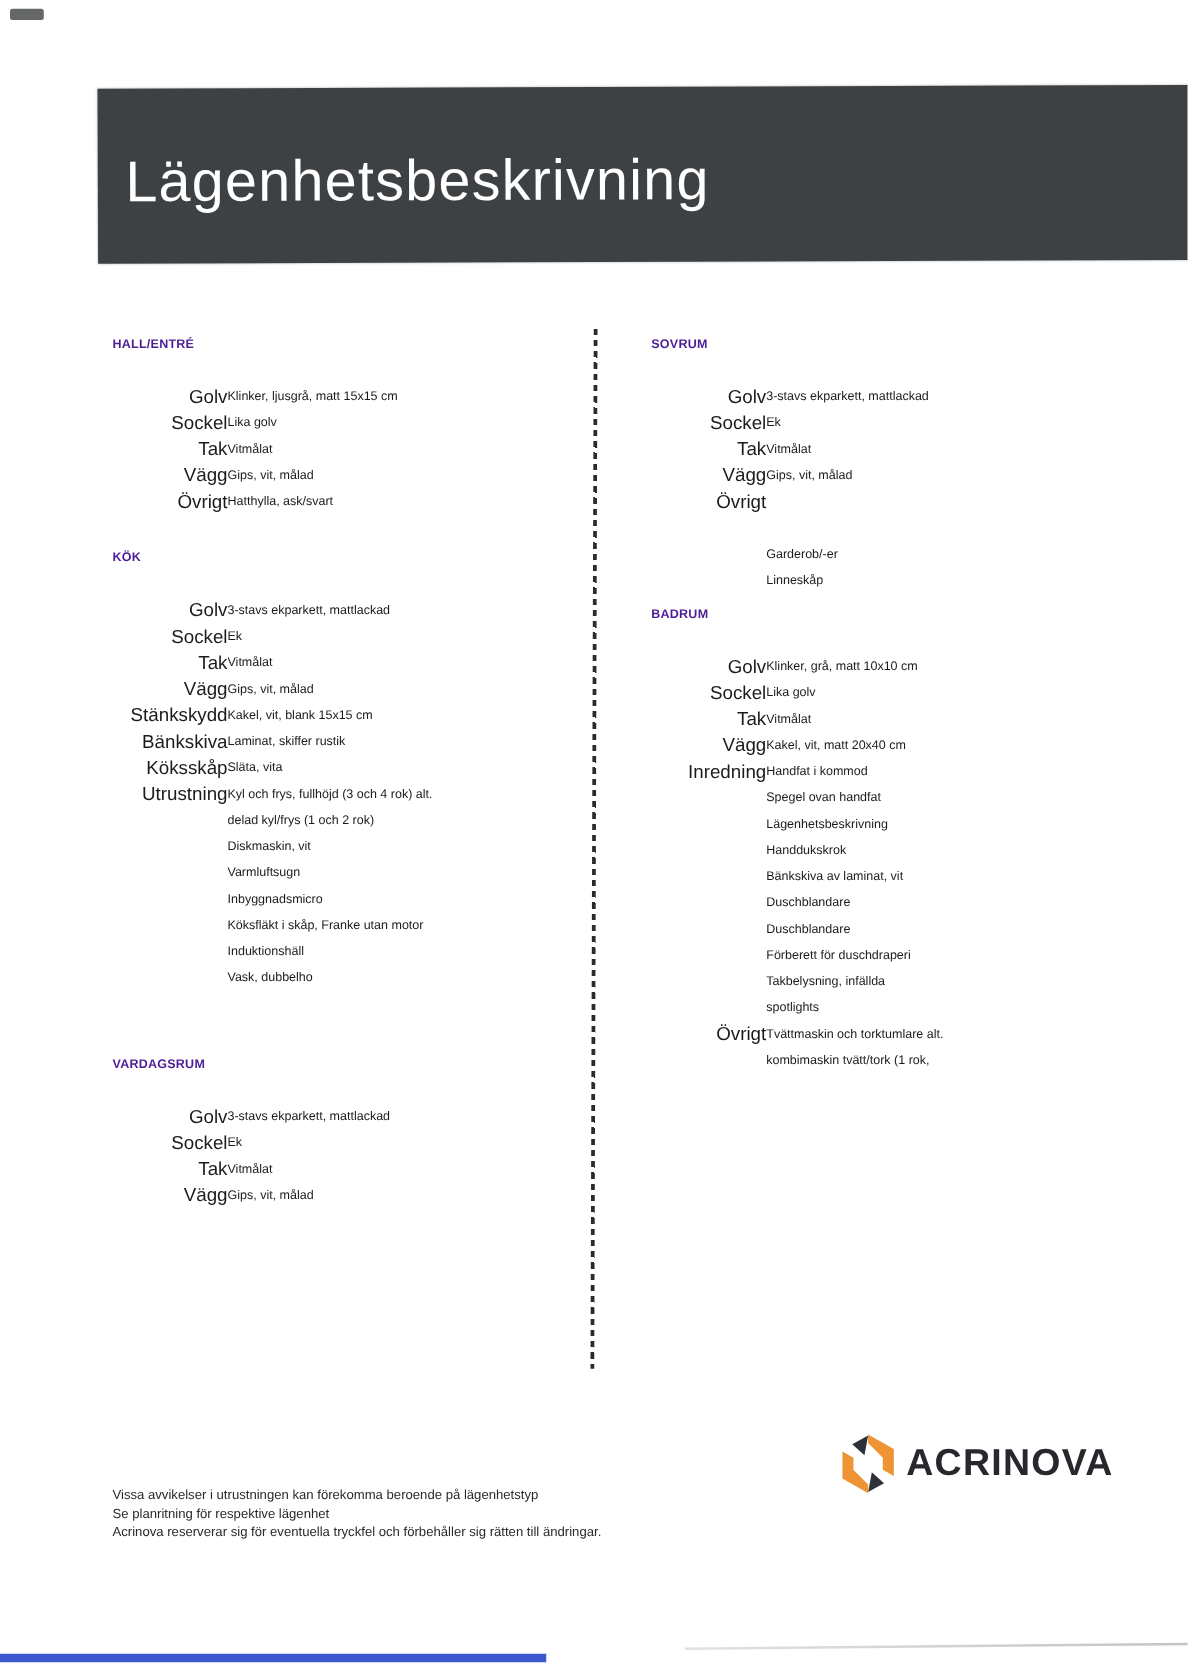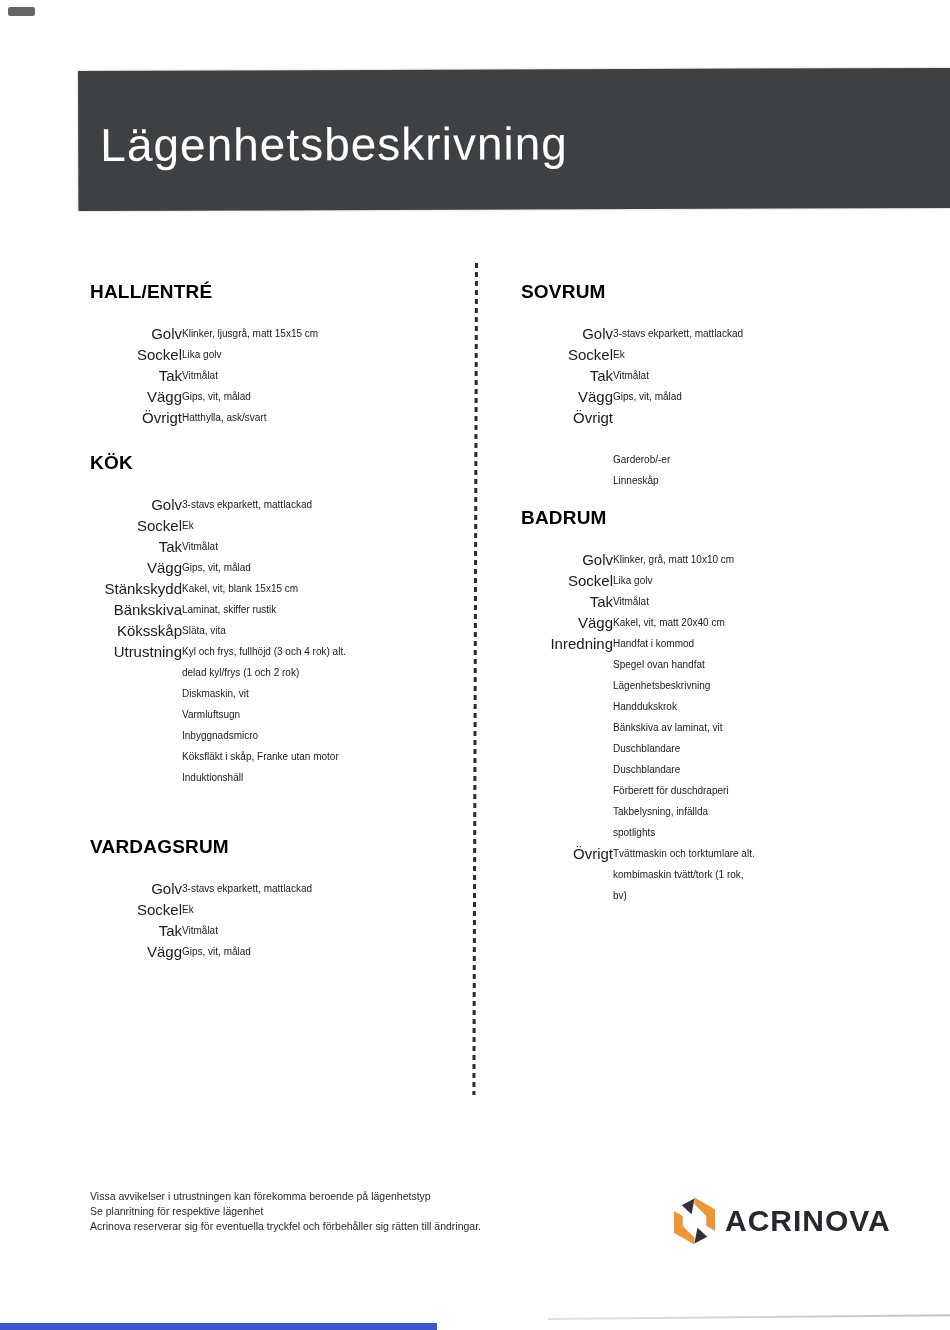--- a/index.html
+++ b/index.html
@@ -41,35 +41,35 @@
   .divider{
     position:absolute;left:475px;top:263px;width:3px;height:832px;
     background:repeating-linear-gradient(to bottom,#2b2b2b 0 5px,transparent 5px 9px);
     transform:rotate(0.18deg);transform-origin:top center;
   }
   
   .section{margin-bottom:24px;}
   .col-left .section:nth-of-type(2){margin-bottom:48px;}
   .col-right .section:nth-of-type(1){margin-bottom:6px;}
   .section-title{
-    margin:16px 0 21px 0;
-    font-size:19px;font-weight:700;letter-spacing:.2px;line-height:21px;
-    color:#000000;
+    margin:0 0 21px 0;
+    font-size:10px;font-weight:700;letter-spacing:.2px;line-height:21px;
+    color:#4c1d95;
   }
   .spec-row{display:grid;grid-template-columns:92px 1fr;}
   .row-label{font-size:15px;line-height:21px;color:#1b1b1b;text-align:right;}
   .row-value .line{font-size:10px;line-height:21px;color:#1b1b1b;min-height:21px;}
   
   .footer-notes{
     position:absolute;left:90px;top:1189px;width:440px;
     font-size:10.5px;line-height:15px;color:#2a2a2a;
   }
   .footer-reservation{}
   .logo{
-    position:absolute;left:671px;top:1196px;
+    position:absolute;left:671px;top:1146px;
     display:flex;align-items:center;gap:7px;
   }
   .logo-text{
     font-size:30px;font-weight:700;letter-spacing:1px;color:#26282d;
     line-height:1;
   }
 </style>
 </head>
 <body>
 
@@ -162,20 +162,21 @@
       <div class="spec-row">
         <div class="row-label">Utrustning</div>
         <div class="row-value">
           <div class="line">Kyl och frys, fullhöjd (3 och 4 rok) alt.</div>
           <div class="line">delad kyl/frys (1 och 2 rok)</div>
           <div class="line">Diskmaskin, vit</div>
           <div class="line">Varmluftsugn</div>
           <div class="line">Inbyggnadsmicro</div>
           <div class="line">Köksfläkt i skåp, Franke utan motor</div>
           <div class="line">Induktionshäll</div>
+          <div class="line">Vask, dubbelho</div>
         </div>
       </div>
     </section>
     <section class="section">
       <h2 class="section-title">VARDAGSRUM</h2>
       <div class="spec-row">
         <div class="row-label">Golv</div>
         <div class="row-value">
           <div class="line">3-stavs ekparkett, mattlackad</div>
         </div>
@@ -277,21 +278,20 @@
           <div class="line">Förberett för duschdraperi</div>
           <div class="line">Takbelysning, infällda</div>
           <div class="line">spotlights</div>
         </div>
       </div>
       <div class="spec-row">
         <div class="row-label">Övrigt</div>
         <div class="row-value">
           <div class="line">Tvättmaskin och torktumlare alt.</div>
           <div class="line">kombimaskin tvätt/tork (1 rok,</div>
-          <div class="line">bv)</div>
         </div>
       </div>
     </section>
   </main>
 
 <footer class="footer-notes">
   <div>Vissa avvikelser i utrustningen kan förekomma beroende på lägenhetstyp</div>
   <div>Se planritning för respektive lägenhet</div>
   <div class="footer-reservation">Acrinova reserverar sig för eventuella tryckfel och förbehåller sig rätten till ändringar.</div>
 </footer>

